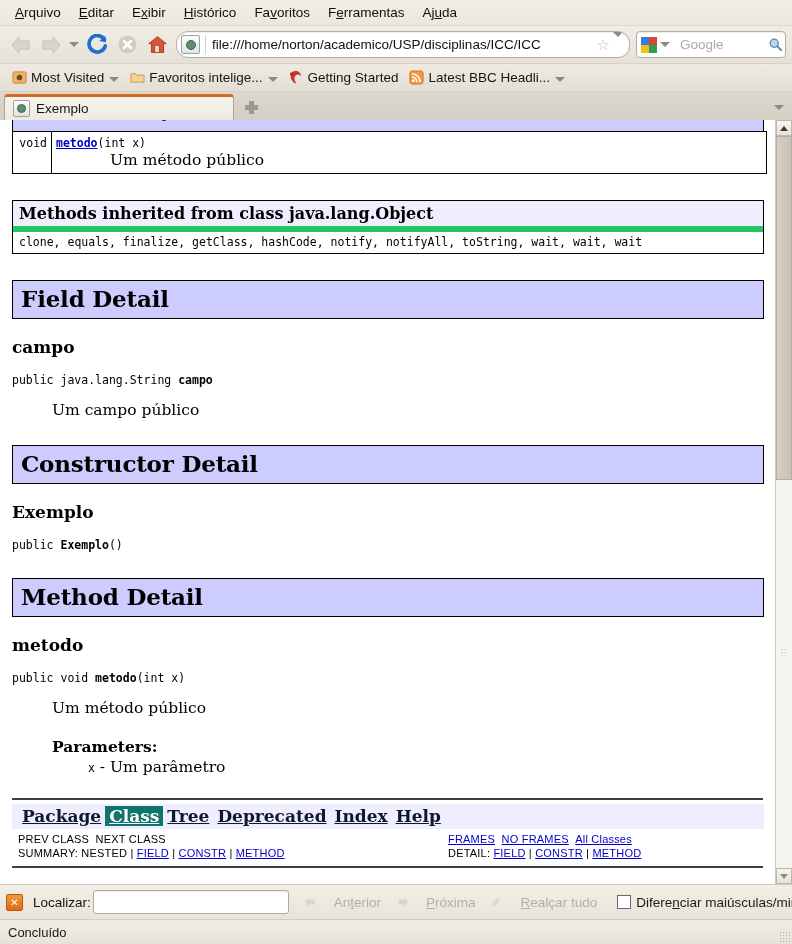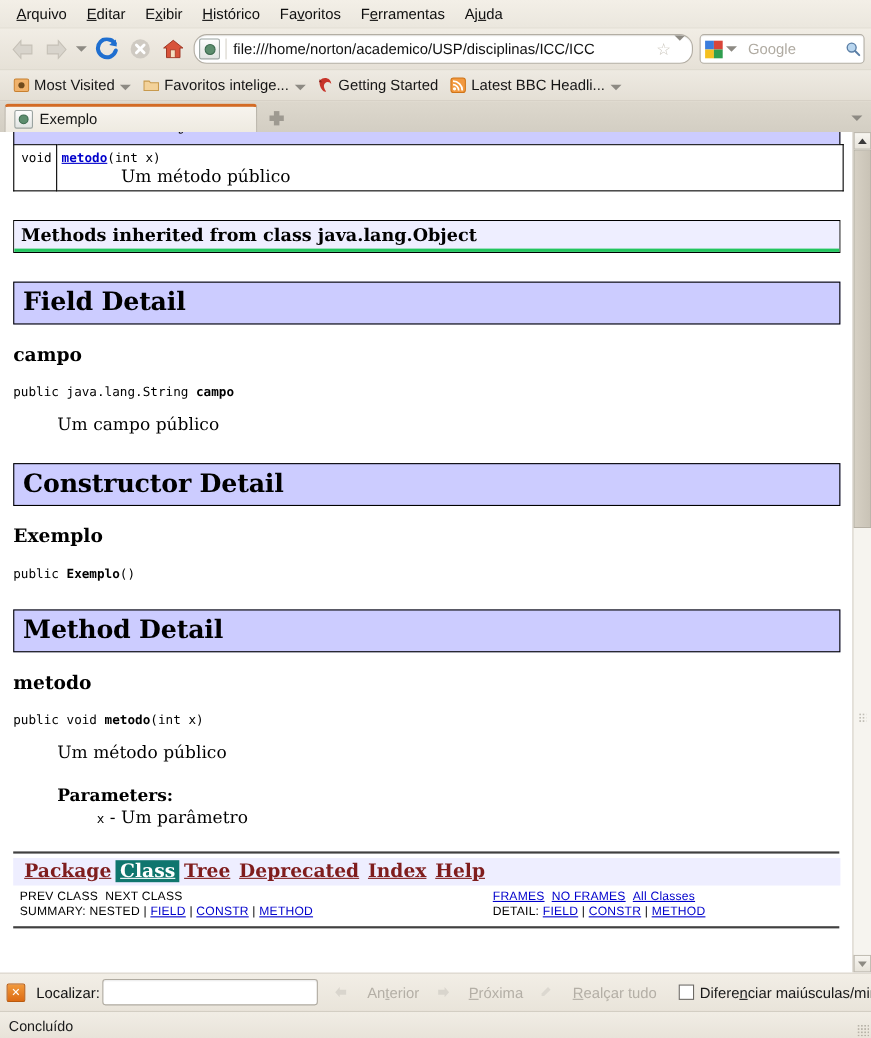--- a/index.html
+++ b/index.html
@@ -210,21 +210,21 @@
   .mdesc {
     font-family: "DejaVu Serif", "Liberation Serif", serif;
     font-size: 15.5px;
     padding-left: 54px;
     padding-top: 1px;
   }
 
   .inh-box { margin: 26px 3px 0 4px; border: 1px solid #000; }
   .inh-head {
     background: #eeeeff;
-    border-bottom: 3px solid #22c55e;
+    border-bottom: 6px solid #22c55e;
     padding: 3px 6px;
     font-family: "DejaVu Serif", "Liberation Serif", serif;
     font-size: 16px; font-weight: bold;
   }
   .inh-body {
     padding: 3px 6px 4px 6px;
     font-family: "DejaVu Sans Mono", "Liberation Mono", monospace;
     font-size: 11.5px;
   }
 
@@ -274,21 +274,21 @@
   }
   .navbar-jd {
     margin: 4px 3px 0 4px;
     background: #eeeeff;
     padding: 2px 6px 3px 6px;
     display: flex; align-items: center; gap: 0px;
     font-family: "DejaVu Serif", "Liberation Serif", serif;
     font-size: 17px; font-weight: bold;
   }
   .navbar-jd a {
-    color: #7f1d1d;
+    color: #0f172a;
     text-decoration: underline;
     padding: 0 4px;
   }
   .navbar-jd a.active {
     background: #0f766e;
     color: #ffffff;
   }
   .subnav {
     margin: 3px 4px 0 4px;
     display: flex;
@@ -541,20 +541,21 @@
             <td>
               <a href="#" style="text-decoration:underline;font-weight:bold">metodo</a><span>(int x)</span>
               <div class="mdesc">Um método público</div>
             </td>
           </tr>
         </tbody>
           </table>
 
         <div class="inh-box">
           <div class="inh-head">Methods inherited from class java.lang.Object</div>
+          <div class="inh-body">clone, equals, finalize, getClass, hashCode, notify, notifyAll, toString, wait, wait, wait</div>
         </div>
 
         <div class="section-bar">Field Detail</div>
         <div class="member-name">campo</div>
         <div class="sig"><span>public java.lang.String </span><b>campo</b></div>
         <div class="prose">Um campo público</div>
 
         <div class="section-bar">Constructor Detail</div>
         <div class="member-name">Exemplo</div>
         <div class="sig"><span>public </span><b>Exemplo</b><span>()</span></div>

